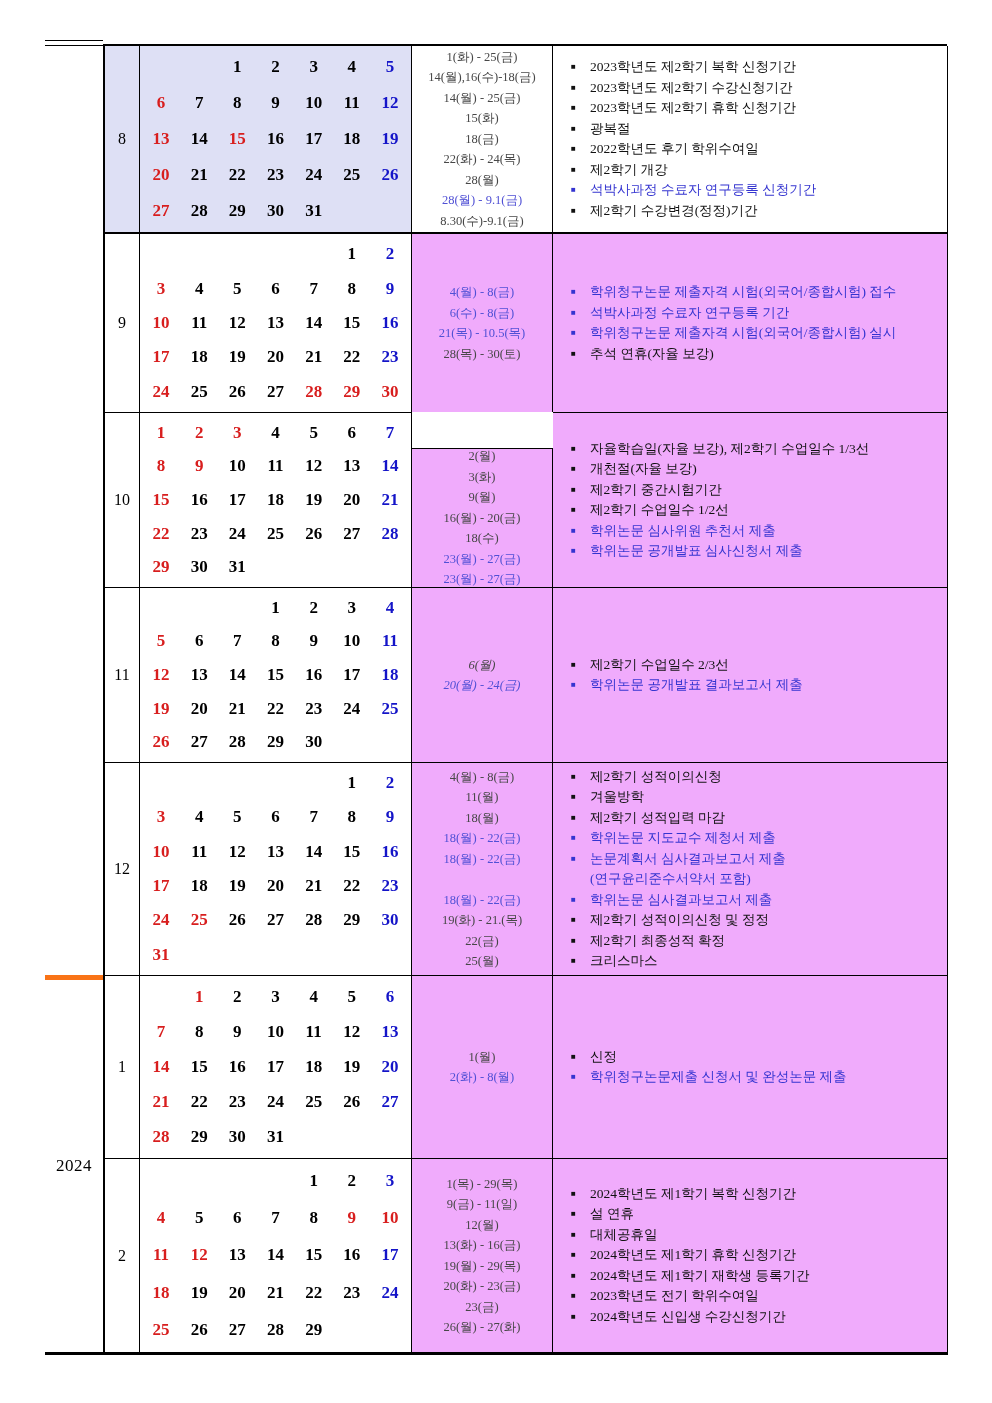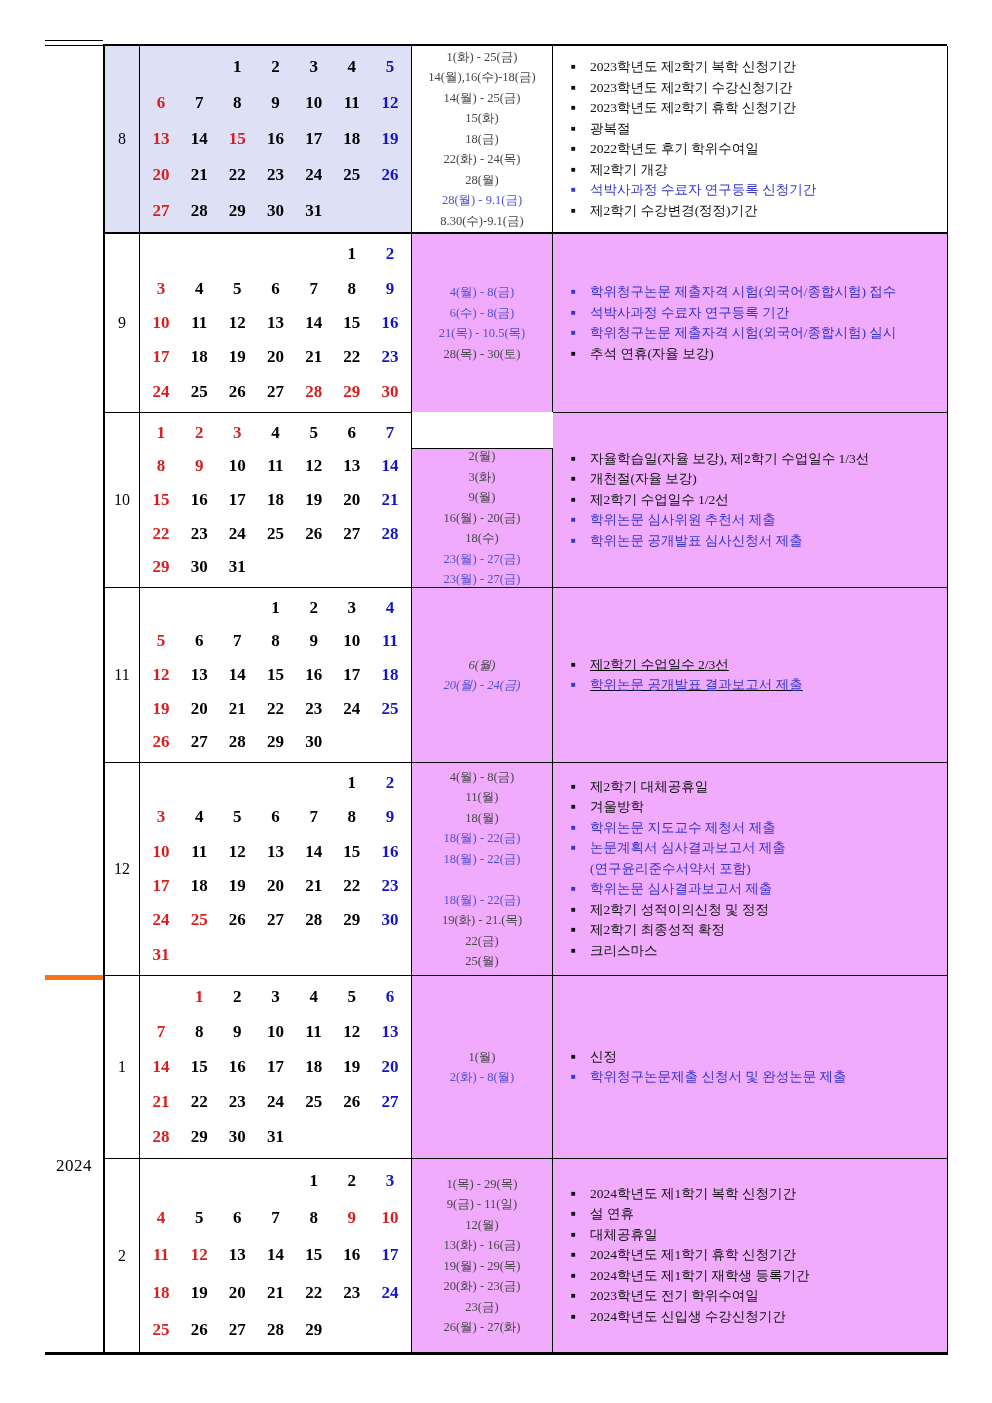--- a/index.html
+++ b/index.html
@@ -250,20 +250,21 @@
         <div class="date-line c-k">3(화)</div>
         <div class="date-line c-k">9(월)</div>
         <div class="date-line c-k">16(월) - 20(금)</div>
         <div class="date-line c-k">18(수)</div>
         <div class="date-line c-b">23(월) - 27(금)</div>
         <div class="date-line c-b">23(월) - 27(금)</div>
       </div>
   <div class="cell events-cell bt normal" style="grid-row: 3;">
         <div class="event-line c-k"><span class="bullet">■</span><span>자율학습일(자율 보강), 제2학기 수업일수 1/3선</span></div>
         <div class="event-line c-k"><span class="bullet">■</span><span>개천절(자율 보강)</span></div>
+        <div class="event-line c-k"><span class="bullet">■</span><span>제2학기 중간시험기간</span></div>
         <div class="event-line c-k"><span class="bullet">■</span><span>제2학기 수업일수 1/2선</span></div>
         <div class="event-line c-b"><span class="bullet">■</span><span>학위논문 심사위원 추천서 제출</span></div>
         <div class="event-line c-b"><span class="bullet">■</span><span>학위논문 공개발표 심사신청서 제출</span></div>
       </div>
 
   <div class="cell month-cell bt normal" style="grid-row: 4;">
     <span class="month-num">11</span>
   </div>
   <div class="cell cal-cell bt normal" style="grid-row: 4;">
     <div class="cal-grid" style="grid-template-rows: repeat(5, 1fr);">
@@ -301,21 +302,21 @@
           <div class="day c-k">29</div>
           <div class="day c-k">30</div>
           <div class="day"></div>
           <div class="day"></div>
         </div>
   </div>
   <div class="cell dates-cell bt normal" style="grid-row: 4; font-style: italic;">
         <div class="date-line c-k">6(월)</div>
         <div class="date-line c-b">20(월) - 24(금)</div>
       </div>
-  <div class="cell events-cell bt normal" style="grid-row: 4; text-decoration: underline;">
+  <div class="cell events-cell bt normal" style="grid-row: 4;">
         <div class="event-line c-k"><span class="bullet">■</span><span>제2학기 수업일수 2/3선</span></div>
         <div class="event-line c-b"><span class="bullet">■</span><span>학위논문 공개발표 결과보고서 제출</span></div>
       </div>
 
   <div class="cell month-cell bt normal" style="grid-row: 5;">
     <span class="month-num">12</span>
   </div>
   <div class="cell cal-cell bt normal" style="grid-row: 5;">
     <div class="cal-grid" style="grid-template-rows: repeat(6, 1fr);">
           <div class="day"></div>
@@ -368,22 +369,23 @@
         <div class="date-line c-k">18(월)</div>
         <div class="date-line c-b">18(월) - 22(금)</div>
         <div class="date-line c-b">18(월) - 22(금)</div>
         <div class="date-line c-k">&nbsp;</div>
         <div class="date-line c-b">18(월) - 22(금)</div>
         <div class="date-line c-k">19(화) - 21.(목)</div>
         <div class="date-line c-k">22(금)</div>
         <div class="date-line c-k">25(월)</div>
       </div>
   <div class="cell events-cell bt normal" style="grid-row: 5;">
-        <div class="event-line c-k"><span class="bullet">■</span><span>제2학기 대체공휴일</span></div>
+        <div class="event-line c-k"><span class="bullet">■</span><span>제2학기 성적이의신청</span></div>
         <div class="event-line c-k"><span class="bullet">■</span><span>겨울방학</span></div>
+        <div class="event-line c-k"><span class="bullet">■</span><span>제2학기 성적입력 마감</span></div>
         <div class="event-line c-b"><span class="bullet">■</span><span>학위논문 지도교수 제청서 제출</span></div>
         <div class="event-line c-b"><span class="bullet">■</span><span>논문계획서 심사결과보고서 제출</span></div>
         <div class="event-line c-b"><span class="bullet hide">■</span><span>(연구윤리준수서약서 포함)</span></div>
         <div class="event-line c-b"><span class="bullet">■</span><span>학위논문 심사결과보고서 제출</span></div>
         <div class="event-line c-k"><span class="bullet">■</span><span>제2학기 성적이의신청 및 정정</span></div>
         <div class="event-line c-k"><span class="bullet">■</span><span>제2학기 최종성적 확정</span></div>
         <div class="event-line c-k"><span class="bullet">■</span><span>크리스마스</span></div>
       </div>
 
   <div class="cell month-cell bt normal" style="grid-row: 6;">

